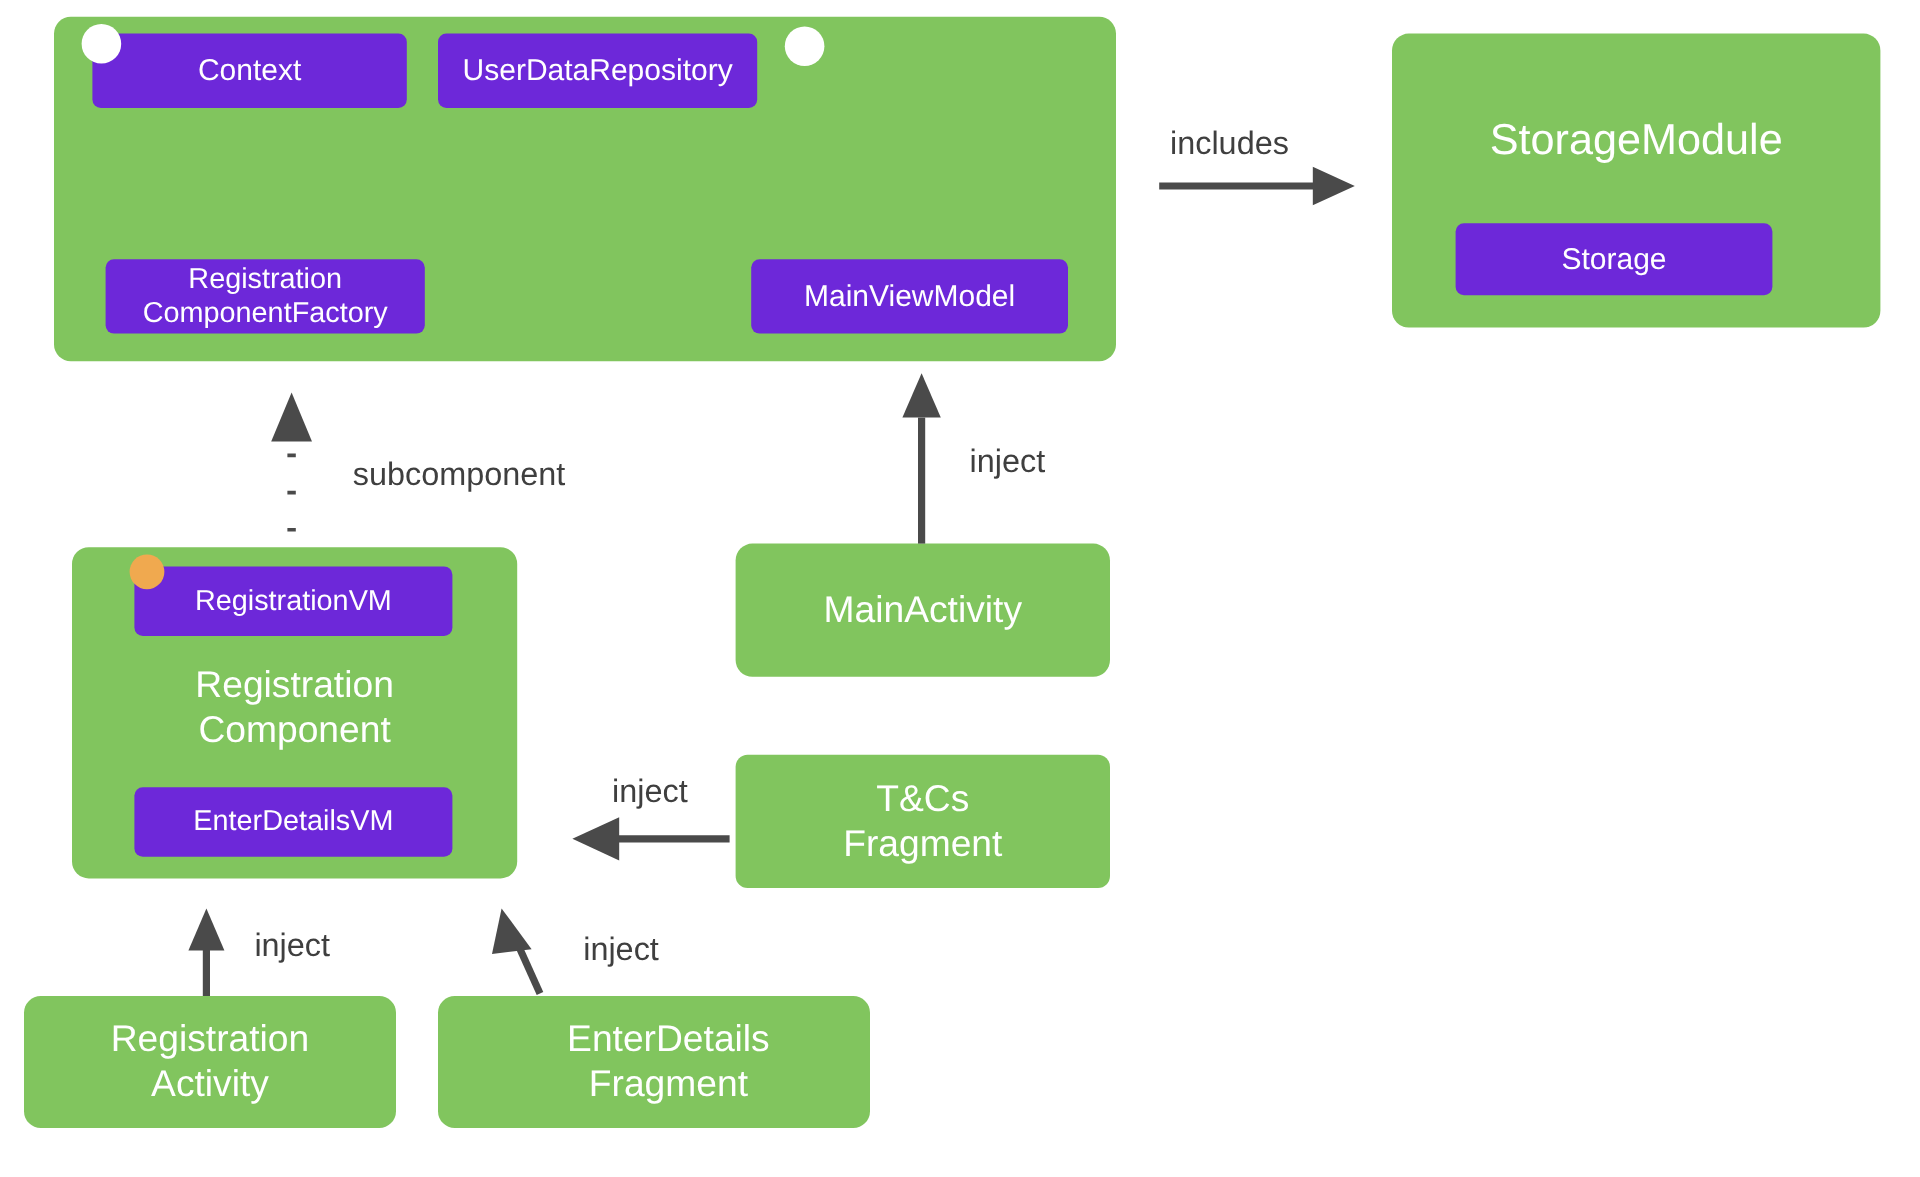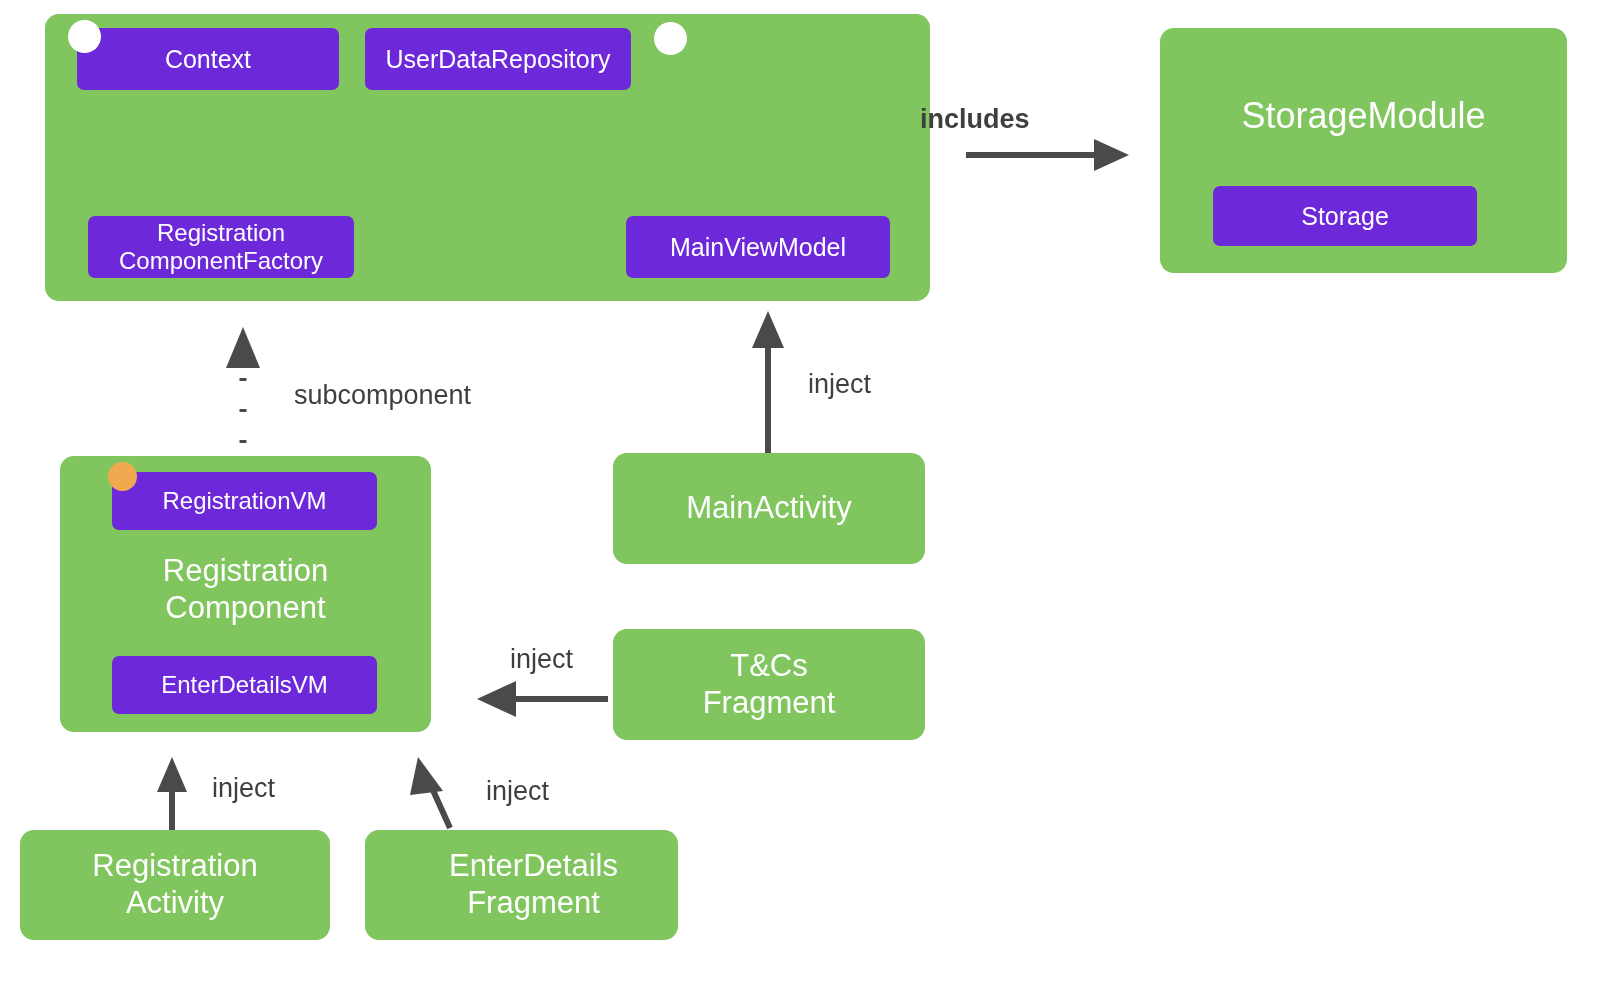--- a/index.html
+++ b/index.html
@@ -142,21 +142,21 @@
   </div>
 
   <div class="dark-box" style="left:626px; top:216px; width:264px; height:62px; font-size:25px;">MainViewModel</div>
 
   <div class="green-box" style="left:1160px; top:28px; width:407px; height:245px;"></div>
 
   <div class="container-title" style="left:1160px; top:95px; width:407px; font-size:36px;">StorageModule</div>
 
   <div class="dark-box" style="left:1213px; top:186px; width:264px; height:60px; font-size:25px;">Storage</div>
 
-  <div class="edge-label" style="left:920px; top:104px;font-weight:bold;">includes</div>
+  <div class="edge-label" style="left:975px; top:104px;">includes</div>
 
   <div class="edge-label" style="left:294px; top:380px;">subcomponent</div>
 
   <div class="edge-label" style="left:808px; top:369px;">inject</div>
 
   <div class="edge-label" style="left:510px; top:644px;">inject</div>
 
   <div class="edge-label" style="left:212px; top:773px;">inject</div>
 
   <div class="edge-label" style="left:486px; top:776px;">inject</div>
@@ -171,28 +171,28 @@
   <div class="dark-box" style="left:112px; top:472px; width:265px; height:58px; font-size:24px;">RegistrationVM</div>
   <div class="dot orange" style="left:108px; top:462px; width:29px; height:29px;"></div>
 
   <div class="dark-box" style="left:112px; top:656px; width:265px; height:58px; font-size:24px;">EnterDetailsVM</div>
 
   <div class="green-box leaf" style="left:613px; top:453px; width:312px; height:111px; font-size:31px; flex-direction:row;">
     <span>Main</span>
     <span>Activity</span>
   </div>
 
-  <div class="green-box leaf" style="left:613px; top:629px; width:312px; height:111px; font-size:31px; flex-direction:column;">
+  <div class="green-box leaf" style="left:613px; top:629px; width:312px; height:111px; font-size:31px; flex-direction:column;border-radius:10px;">
     <span>T&amp;Cs</span>
     <span>Fragment</span>
   </div>
 
   <div class="green-box leaf" style="left:20px; top:830px; width:310px; height:110px; font-size:31px; flex-direction:column;">
     <span>Registration</span>
     <span>Activity</span>
   </div>
 
-  <div class="green-box leaf" style="left:365px; top:830px; width:313px; height:110px; font-size:31px; flex-direction:column;padding-left:24px;">
+  <div class="green-box leaf" style="left:365px; top:830px; width:360px; height:110px; font-size:31px; flex-direction:column;padding-left:24px;">
     <span>EnterDetails</span>
     <span>Fragment</span>
   </div>
 
 </div>
 
 </body></html>

